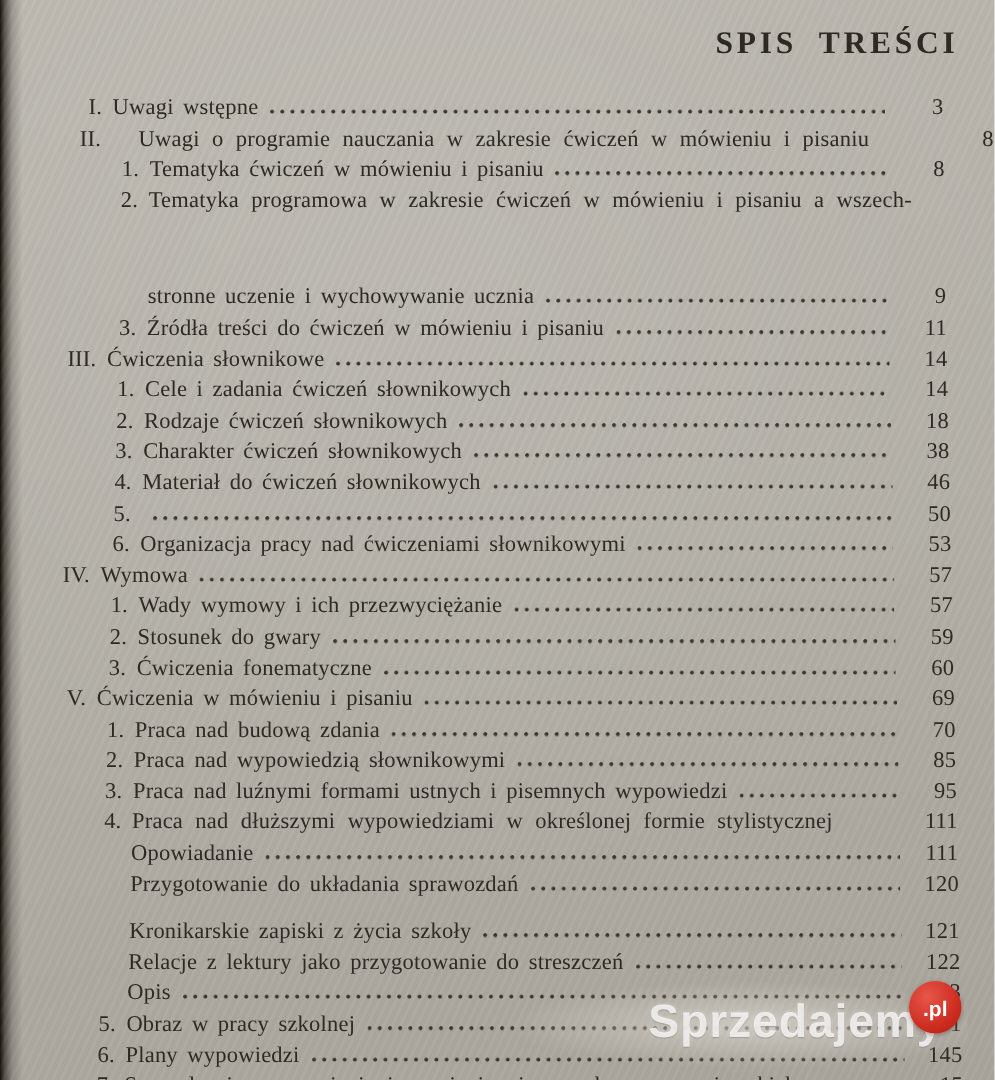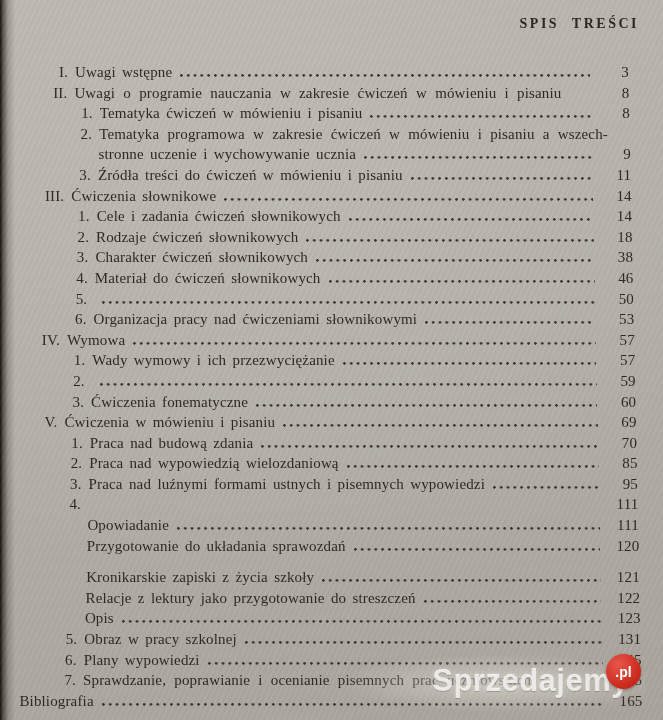--- a/index.html
+++ b/index.html
@@ -15,21 +15,21 @@
     position:absolute;inset:0;pointer-events:none;
     background:repeating-linear-gradient(115deg, rgba(255,255,255,0.025) 0 2px, rgba(0,0,0,0.02) 2px 5px);
     mix-blend-mode:normal;
   }
   .spine{
     position:absolute;left:0;top:0;bottom:0;width:15px;
     background:linear-gradient(to right,#17120c 0,rgba(23,18,12,0.60) 3px,rgba(23,18,12,0.20) 8px,rgba(23,18,12,0) 15px);
   }
   .page-title{
     position:absolute;top:16px;right:24px;
-    font-size:14px;font-weight:700;color:var(--ink,#2a261f);
+    font-size:21px;font-weight:700;color:var(--ink,#2a261f);
     letter-spacing:2.5px;word-spacing:7px;white-space:nowrap;
   }
   .toc{
     position:absolute;top:62px;left:38px;right:34px;
     color:var(--ink,#2e2a23);
   }
   .row{
     display:flex;align-items:baseline;height:20.6px;
     font-size:15px;line-height:20.6px;white-space:nowrap;
     word-spacing:2.4px;letter-spacing:0.15px;
@@ -79,39 +79,39 @@
 
 <div class="page-title">SPIS TREŚCI</div>
 
 <div class="toc" id="toc">
     <div class="row lvl0" style="margin-left: 0px; margin-right: 0px;">
     <span class="num">I.</span>
     <span class="label">Uwagi wstępne</span>
     <div class="leader"></div>
     <span class="page">3</span>
   </div>
-    <div class="row lvl0 noleader spread" style="margin-left: -0.62px; margin-right: -0.45px;">
+    <div class="row lvl0 noleader spread" style="margin-left: -0.62px; margin-right: -0.45px; gap: 18px;">
     <span class="num">II.</span>
     <span class="label">Uwagi o programie nauczania w zakresie ćwiczeń w mówieniu i pisaniu</span>
     <div class="leader"></div>
     <span class="page">8</span>
   </div>
     <div class="row lvl1" style="margin-left: -1.24px; margin-right: -0.9px;">
     <span class="num">1.</span>
     <span class="label">Tematyka ćwiczeń w mówieniu i pisaniu</span>
     <div class="leader"></div>
     <span class="page">8</span>
   </div>
     <div class="row lvl1 noleader spread" style="margin-left: -1.86px; margin-right: -1.35px;">
     <span class="num">2.</span>
     <span class="label">Tematyka programowa w zakresie ćwiczeń w mówieniu i pisaniu a wszech-</span>
     <div class="leader"></div>
     <span class="page"></span>
   </div>
-    <div class="row lvl1" style="margin-left: -2.48px; margin-right: -1.8px;">
+    <div class="row lvl1" style="margin-left: -2.48px; margin-right: -1.8px; margin-top: 44px;">
     <span class="num"></span>
     <span class="label">stronne uczenie i wychowywanie ucznia</span>
     <div class="leader"></div>
     <span class="page">9</span>
   </div>
     <div class="row lvl1" style="margin-left: -3.1px; margin-right: -2.25px;">
     <span class="num">3.</span>
     <span class="label">Źródła treści do ćwiczeń w mówieniu i pisaniu</span>
     <div class="leader"></div>
     <span class="page">11</span>
@@ -164,20 +164,21 @@
     <span class="page">57</span>
   </div>
     <div class="row lvl1" style="margin-left: -8.68px; margin-right: -6.3px;">
     <span class="num">1.</span>
     <span class="label">Wady wymowy i ich przezwyciężanie</span>
     <div class="leader"></div>
     <span class="page">57</span>
   </div>
     <div class="row lvl1" style="margin-left: -9.3px; margin-right: -6.75px;">
     <span class="num">2.</span>
+    <span class="label">Stosunek do gwary</span>
     <div class="leader"></div>
     <span class="page">59</span>
   </div>
     <div class="row lvl1" style="margin-left: -9.92px; margin-right: -7.2px;">
     <span class="num">3.</span>
     <span class="label">Ćwiczenia fonematyczne</span>
     <div class="leader"></div>
     <span class="page">60</span>
   </div>
     <div class="row lvl0" style="margin-left: -10.54px; margin-right: -7.65px;">
@@ -187,32 +188,33 @@
     <span class="page">69</span>
   </div>
     <div class="row lvl1" style="margin-left: -11.16px; margin-right: -8.1px;">
     <span class="num">1.</span>
     <span class="label">Praca nad budową zdania</span>
     <div class="leader"></div>
     <span class="page">70</span>
   </div>
     <div class="row lvl1" style="margin-left: -11.78px; margin-right: -8.55px;">
     <span class="num">2.</span>
-    <span class="label">Praca nad wypowiedzią wielozdaniową</span>
+    <span class="label">Praca nad wypowiedzią słownikowymi</span>
     <div class="leader"></div>
     <span class="page">85</span>
   </div>
     <div class="row lvl1" style="margin-left: -12.4px; margin-right: -9px;">
     <span class="num">3.</span>
     <span class="label">Praca nad luźnymi formami ustnych i pisemnych wypowiedzi</span>
     <div class="leader"></div>
     <span class="page">95</span>
   </div>
     <div class="row lvl1 noleader spread" style="margin-left: -13.02px; margin-right: -9.45px;">
     <span class="num">4.</span>
+    <span class="label">Praca nad dłuższymi wypowiedziami w określonej formie stylistycznej</span>
     <div class="leader"></div>
     <span class="page">111</span>
   </div>
     <div class="row lvl2" style="margin-left: -13.64px; margin-right: -9.9px;">
     <span class="num"></span>
     <span class="label">Opowiadanie</span>
     <div class="leader"></div>
     <span class="page">111</span>
   </div>
     <div class="row lvl2" style="margin-left: -14.26px; margin-right: -10.35px;">

